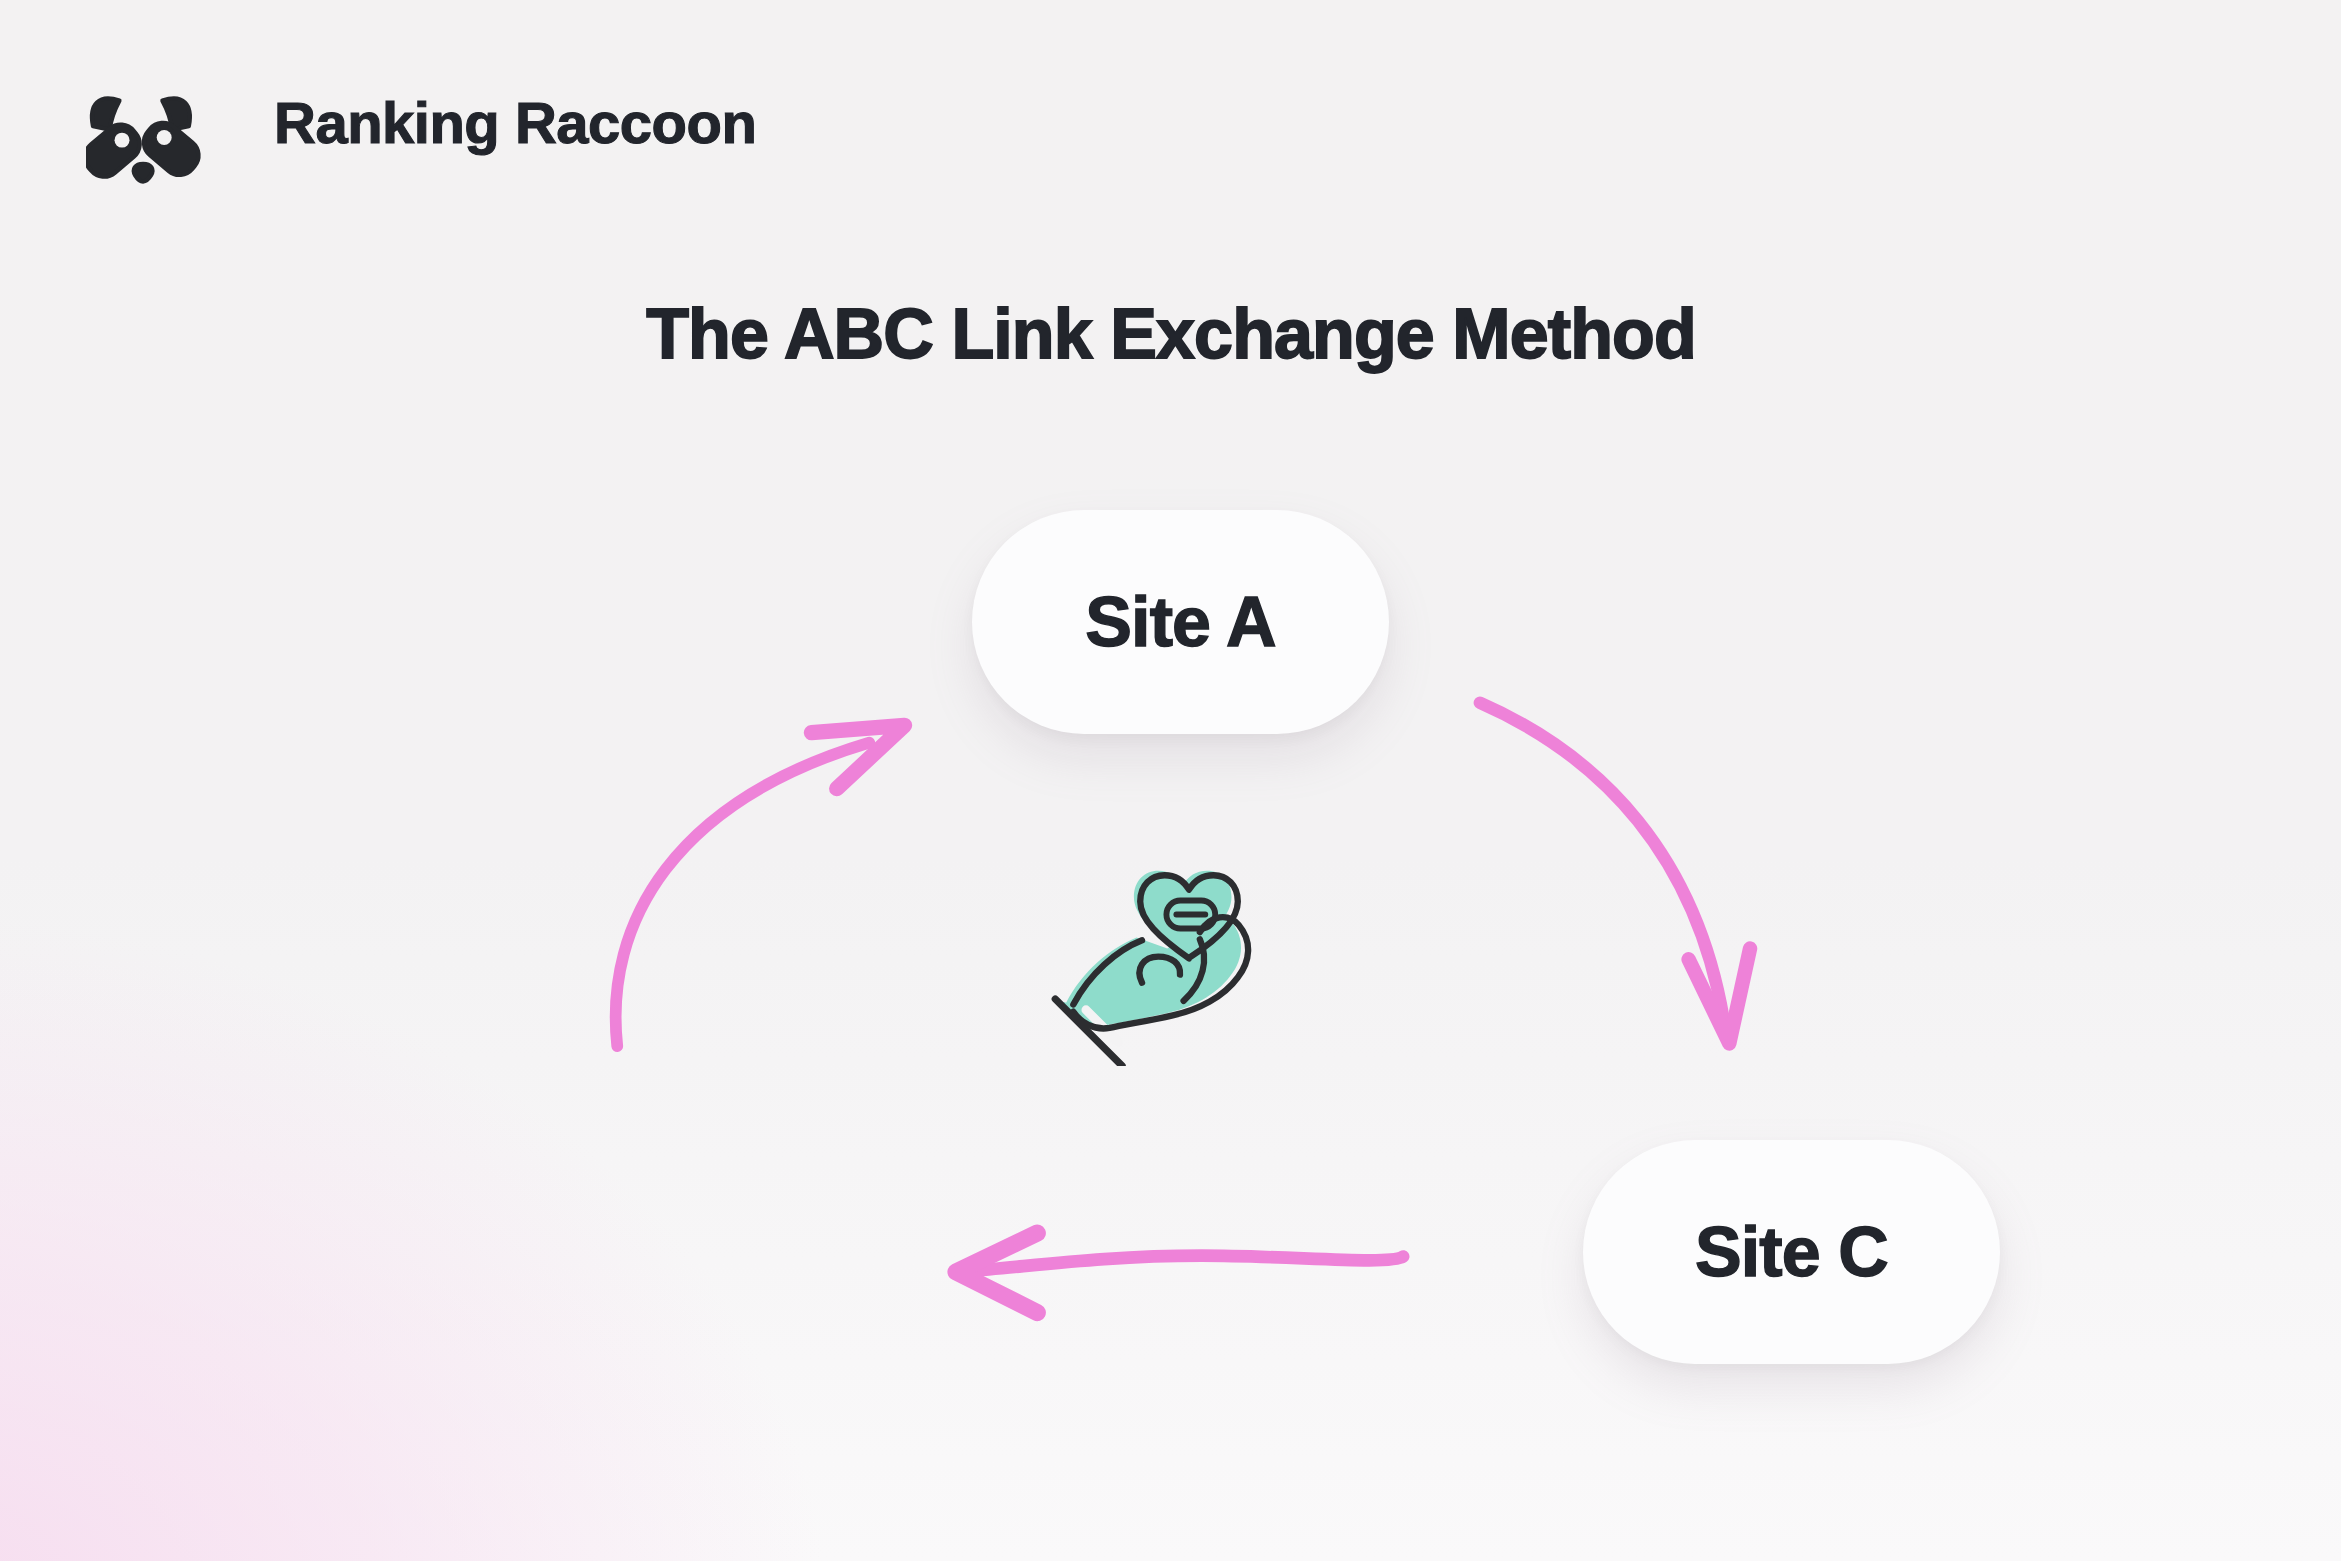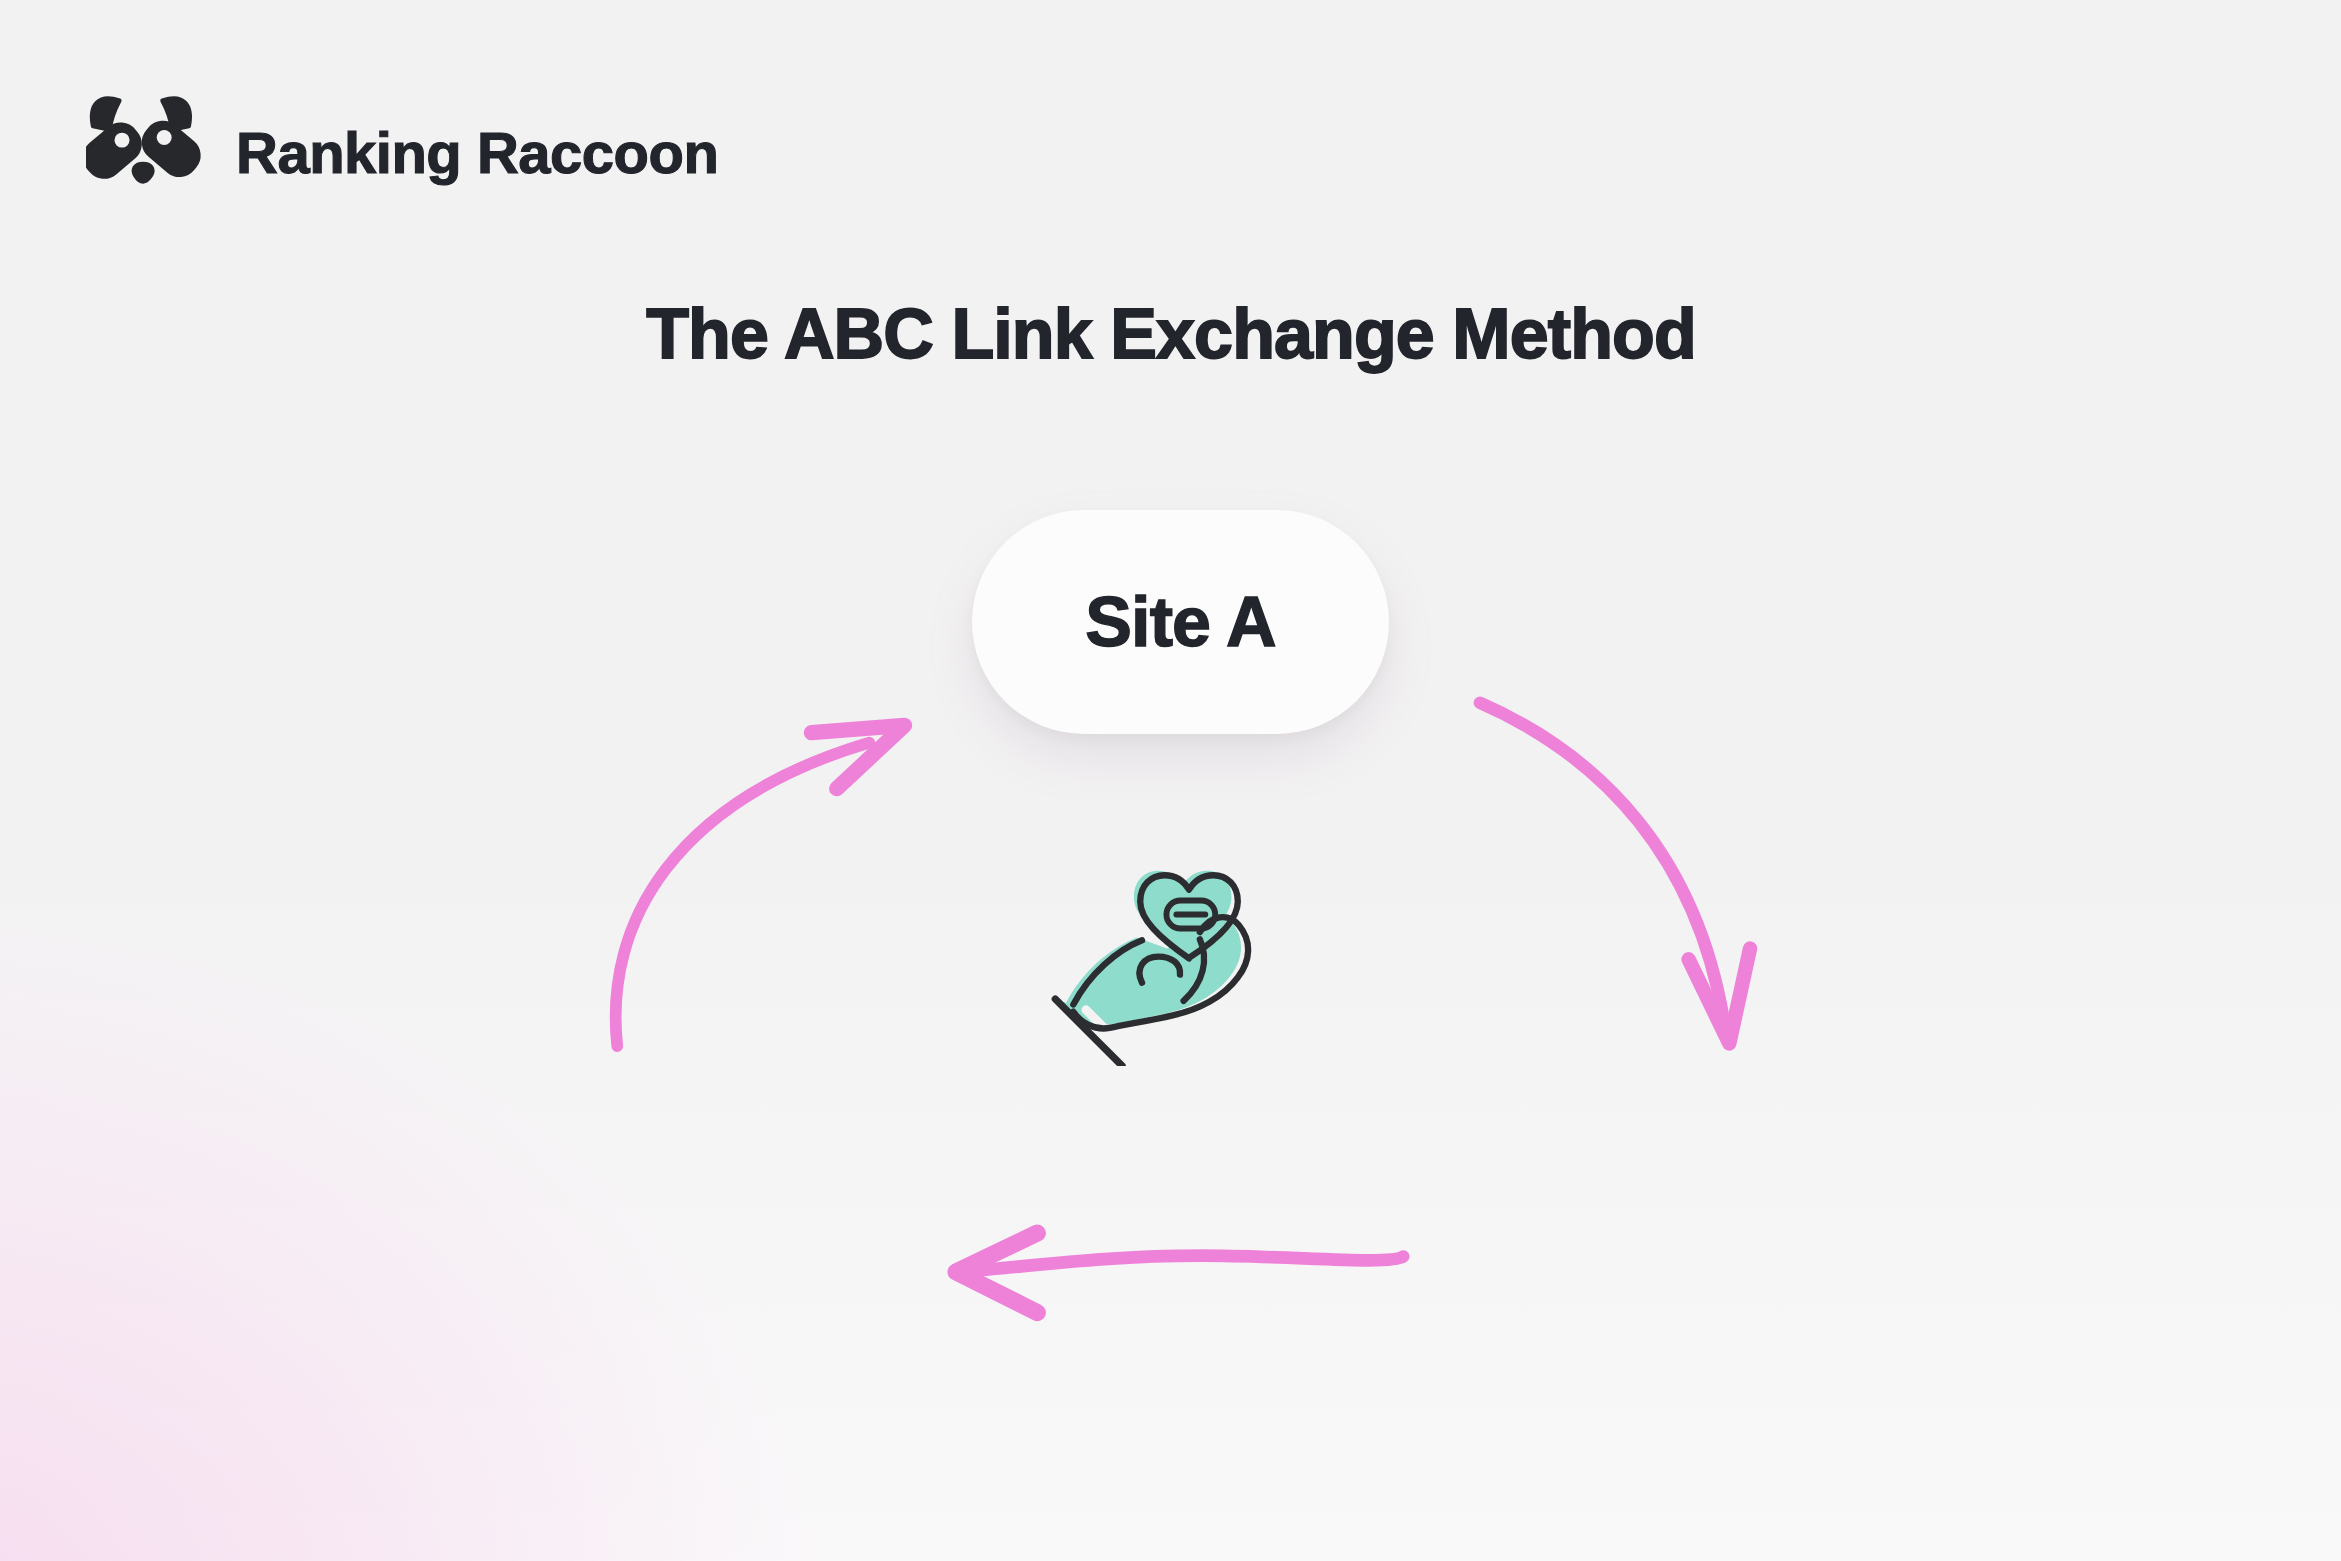--- a/index.html
+++ b/index.html
@@ -4,21 +4,21 @@
 <style>
   html,body{margin:0;padding:0;}
   body{font-family:"Liberation Sans","DejaVu Sans",sans-serif;}
   .canvas{
     position:relative;width:2342px;height:1561px;overflow:hidden;
     background:
       radial-gradient(1355px 1039px at -4% 104%, var(--background-pink, #f6dcef) 0%, rgba(246,220,239,0.55) 35%, rgba(246,220,239,0) 68%),
       linear-gradient(180deg, #f3f2f2 0%, #f3f2f3 55%, #faf9fa 100%);
   }
   
-  .brand{position:absolute;left:86px;top:89px;display:flex;align-items:flex-end;gap:27px;}
+  .brand{position:absolute;left:86px;top:89px;display:flex;align-items:flex-start;gap:65px;}
   .brand svg{display:block;}
   .brand-name{
     font-size:58px;font-weight:700;color:var(--text-dark,#24262b);
     letter-spacing:-0.5px;-webkit-text-stroke:1.1px currentColor;
   }
   .logo-fill{fill:var(--logo-dark,#26282c);stroke:var(--logo-dark,#26282c);stroke-width:5;stroke-linejoin:round;}
   .logo-eye{fill:#f3f2f2;stroke:none;}
   
   .page-title{
     position:absolute;left:0;top:294px;width:100%;text-align:center;
@@ -103,15 +103,18 @@
     <path class="dark" d="M 114,128 C 106,112 116,99 132,99 C 147,99 157,107 156,119"></path>
     <path class="dark" d="M 178,72 C 190,52 210,51 221,64 C 236,82 234,104 220,122 C 204,144 176,158 148,164 C 122,170 96,174 78,178 C 61,181 46,172 38,160"></path>
     <path class="dark" d="M 178,80 C 188,102 182,128 160,148"></path>
 
     <path class="dark" d="M 18,146 L 92,220" style="stroke-width:8"></path>
   </svg>
 
   <div class="node node-a">
     <span class="node-label">Site A</span>
   </div>
+  <div class="node node-c">
+    <span class="node-label">Site C</span>
+  </div>
 
 </div>
 
 
 </body></html>

